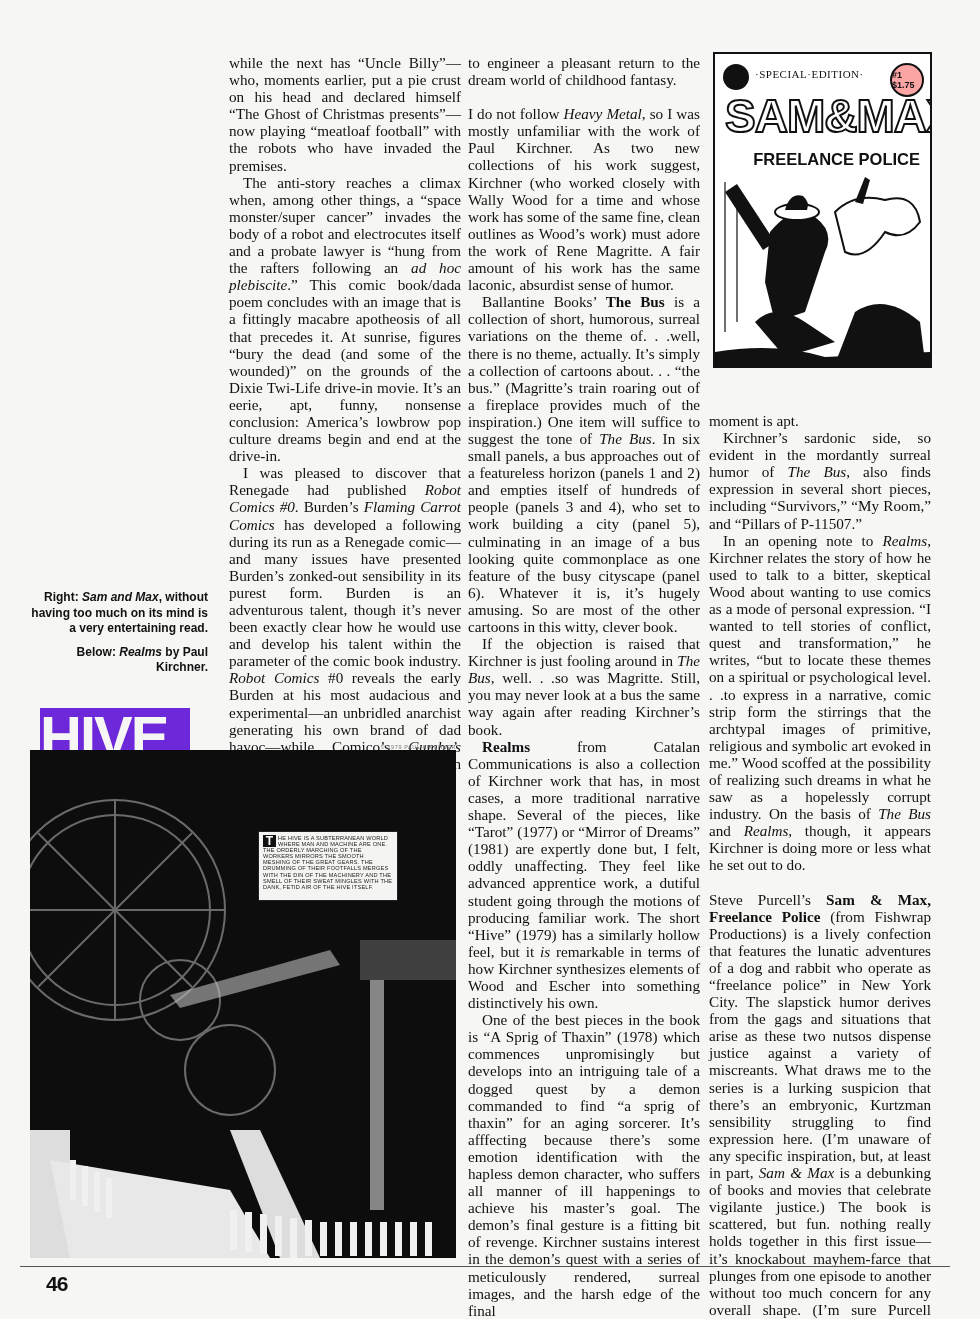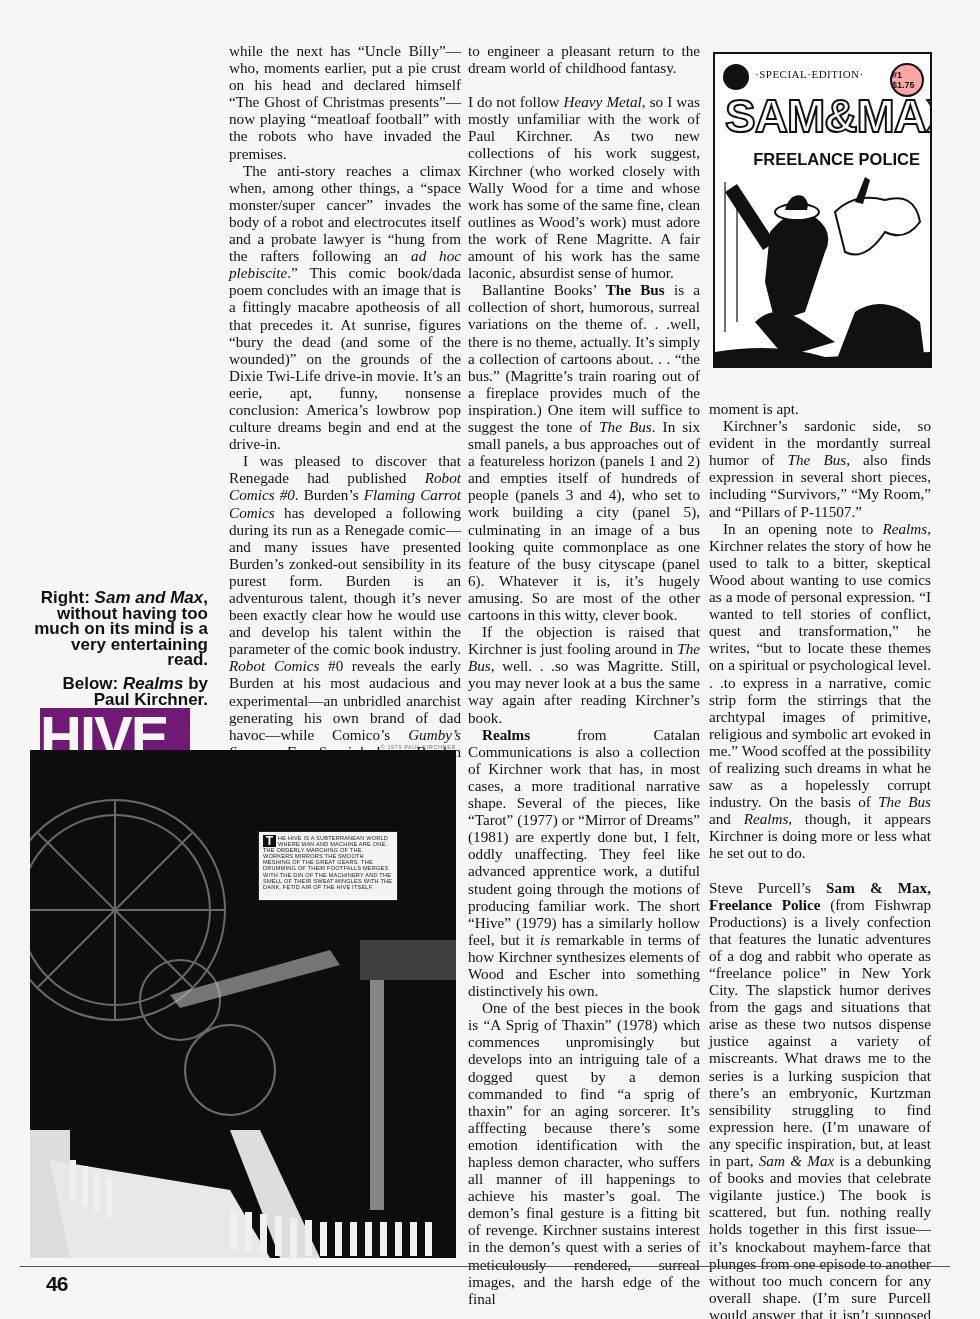--- a/index.html
+++ b/index.html
@@ -3,35 +3,35 @@
 <meta charset="utf-8">
 <style>
   html, body { margin: 0; padding: 0; }
   body {
     width: 980px; height: 1319px; position: relative; overflow: hidden;
     background: #f6f6f4; color: #111;
     font-family: "Liberation Serif", serif;
   }
   .col {
     position: absolute; font-size: 15.2px; line-height: 17.1px;
-    text-align: justify; hyphens: manual;
+    text-align: justify; hyphens: manual; margin-top: 12px;
   }
   .col p { margin: 0; text-indent: 14px; }
   .col p.noindent { text-indent: 0; }
   .col p.gap { margin-top: 17px; }
   .col1 { left: 229px; top: 42px; width: 232px; }
   .col2 { left: 468px; top: 42px; width: 232px; }
   .col3 { left: 709px; top: 400px; width: 222px; }
   em { font-style: italic; }
   b { font-weight: bold; }
 
   .caption {
     position: absolute; left: 30px; top: 590px; width: 178px;
     font-family: "Liberation Sans", sans-serif; font-weight: bold;
-    font-size: 17px; line-height: 15.6px; text-align: right; color: #111;
+    font-size: 12px; line-height: 15.6px; text-align: right; color: #111;
   }
   .caption p { margin: 0 0 8px 0; }
 
   
   .cover {
     position: absolute; left: 713px; top: 52px; width: 215px; height: 312px;
     border: 2px solid #111; background: #fff; overflow: hidden;
   }
   .cover .logo-badge {
     position: absolute; left: 8px; top: 10px; width: 26px; height: 26px;
@@ -56,21 +56,21 @@
   .cover .subtitle {
     position: absolute; left: 10px; top: 96px; width: 195px; text-align: right;
     font-family: "Liberation Sans", sans-serif; font-weight: bold; font-size: 16.5px;
   }
   .cover .art { position: absolute; left: 0; top: 118px; width: 215px; height: 194px; }
 
   
   .hive-wrap { position: absolute; left: 30px; top: 700px; width: 426px; height: 558px; }
   .hive-title {
     position: absolute; left: 10px; top: 8px; width: 150px; height: 42px;
-    background: #701a75; color: #f6f6f4;
+    background: #6d28d9; color: #f6f6f4;
     font-family: "Liberation Sans", sans-serif; font-weight: bold;
     font-size: 58px; line-height: 58px; letter-spacing: -2px;
     overflow: hidden; text-align: left; padding-left: 0;
   }
   .hive-credit {
     position: absolute; right: 0; top: 44px;
     font-family: "Liberation Sans", sans-serif; font-size: 5.5px; color: #777;
     letter-spacing: 0.6px;
   }
   .hive-art { position: absolute; left: 0; top: 50px; width: 426px; height: 508px; background: #0d0d0d; }

